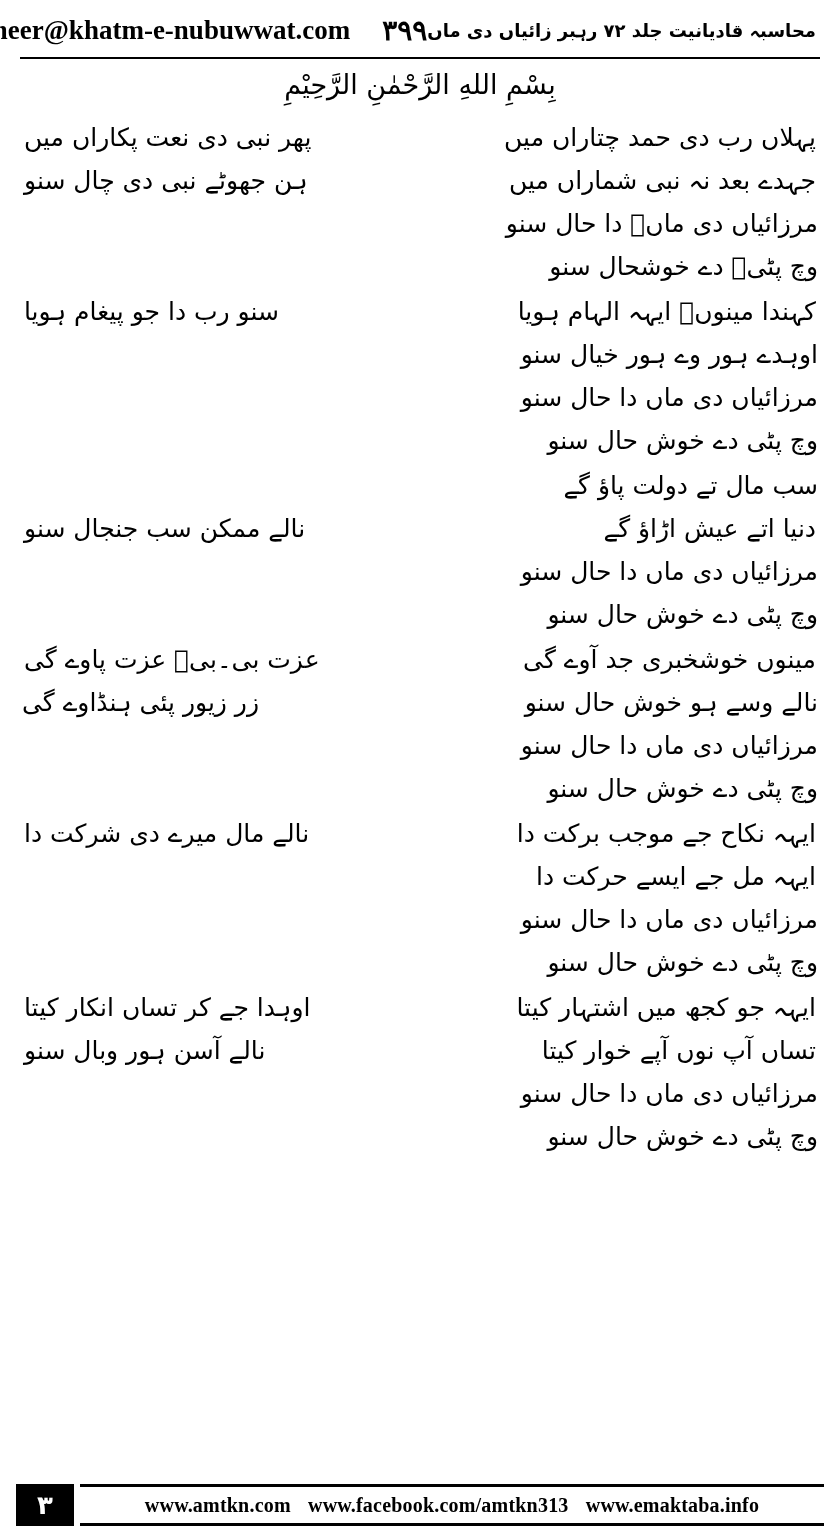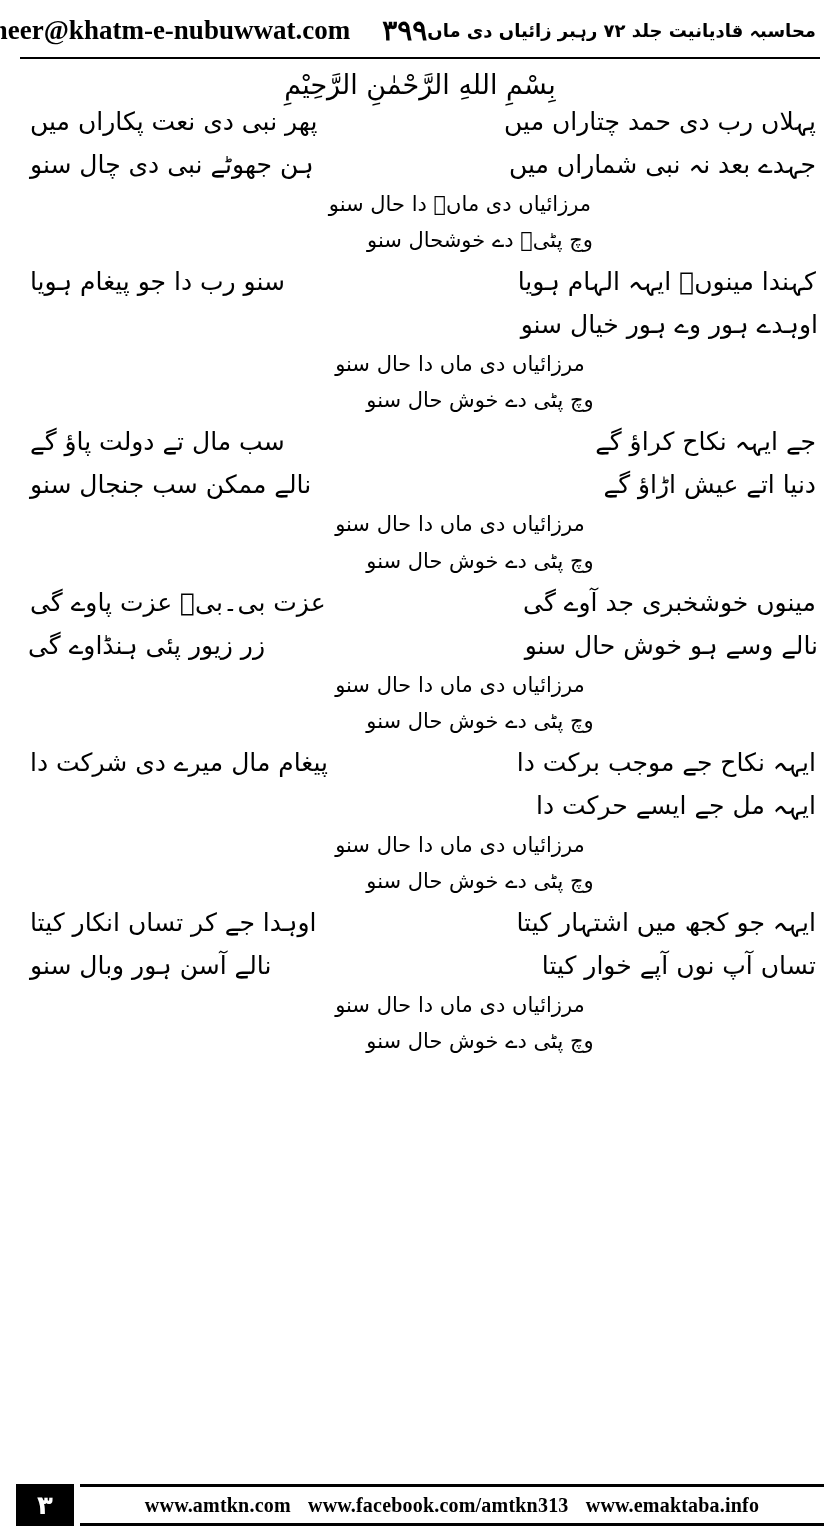--- a/index.html
+++ b/index.html
@@ -57,21 +57,21 @@
     border-top: 2px solid #000;
     margin: 4px 6px 10px 6px;
   }
 
   
   .bismillah {
     text-align: center;
     font-size: 27px;
     font-family: "DejaVu Sans", sans-serif;
     direction: rtl;
-    margin: 4px 0 0 0;
+    margin: 4px 0 16px 0;
     letter-spacing: 1px;
   }
 
   
   .poem {
     direction: rtl;
     padding: 0 8px;
   }
   .stanza {
     margin-bottom: 2px;
@@ -80,31 +80,29 @@
     display: flex;
     flex-direction: row;
     justify-content: space-between;
     align-items: baseline;
     font-size: 25px;
     line-height: 1.72;
     white-space: nowrap;
   }
   .hemistich {
     flex: 0 0 auto;
-    margin-left: 6px;
   }
   .hemistich.first {
     padding-right: 2px;
   }
   .hemistich.second {
     padding-left: 2px;
   }
   .refrain {
-    text-align: center;
-    font-size: 21px;
+    font-size: 25px;
     line-height: 1.72;
     padding-left: 80px;
   }
   .refrain.indent2 {
     padding-left: 120px;
   }
 
   
   .footer {
     position: absolute;
@@ -182,21 +180,20 @@
       </div>
       <div class="couplet">
         <div class="hemistich second">اوہدے ہور وے ہور خیال سنو</div>
       </div>
       <div class="refrain">مرزائیاں دی ماں دا حال سنو</div>
       <div class="refrain indent2">وچ پٹی دے خوش حال سنو</div>
     </div>
 
     <div class="stanza">
       <div class="couplet">
-        <div class="hemistich first">جے ایہہ نکاح کراؤ گے</div>
         <div class="hemistich second">سب مال تے دولت پاؤ گے</div>
       </div>
       <div class="couplet">
         <div class="hemistich first">دنیا اتے عیش اڑاؤ گے</div>
         <div class="hemistich second">نالے ممکن سب جنجال سنو</div>
       </div>
       <div class="refrain">مرزائیاں دی ماں دا حال سنو</div>
       <div class="refrain indent2">وچ پٹی دے خوش حال سنو</div>
     </div>
 
@@ -209,21 +206,21 @@
         <div class="hemistich second">نالے وسے ہو خوش حال سنو</div>
         <div class="hemistich first">زر زیور پئی ہنڈاوے گی</div>
       </div>
       <div class="refrain">مرزائیاں دی ماں دا حال سنو</div>
       <div class="refrain indent2">وچ پٹی دے خوش حال سنو</div>
     </div>
 
     <div class="stanza">
       <div class="couplet">
         <div class="hemistich first">ایہہ نکاح جے موجب برکت دا</div>
-        <div class="hemistich second">پیغام مال میرے دی شرکت دا</div>
+        <div class="hemistich second">نالے مال میرے دی شرکت دا</div>
       </div>
       <div class="couplet">
         <div class="hemistich first">ایہہ مل جے ایسے حرکت دا</div>
       </div>
       <div class="refrain">مرزائیاں دی ماں دا حال سنو</div>
       <div class="refrain indent2">وچ پٹی دے خوش حال سنو</div>
     </div>
 
     <div class="stanza">
       <div class="couplet">

